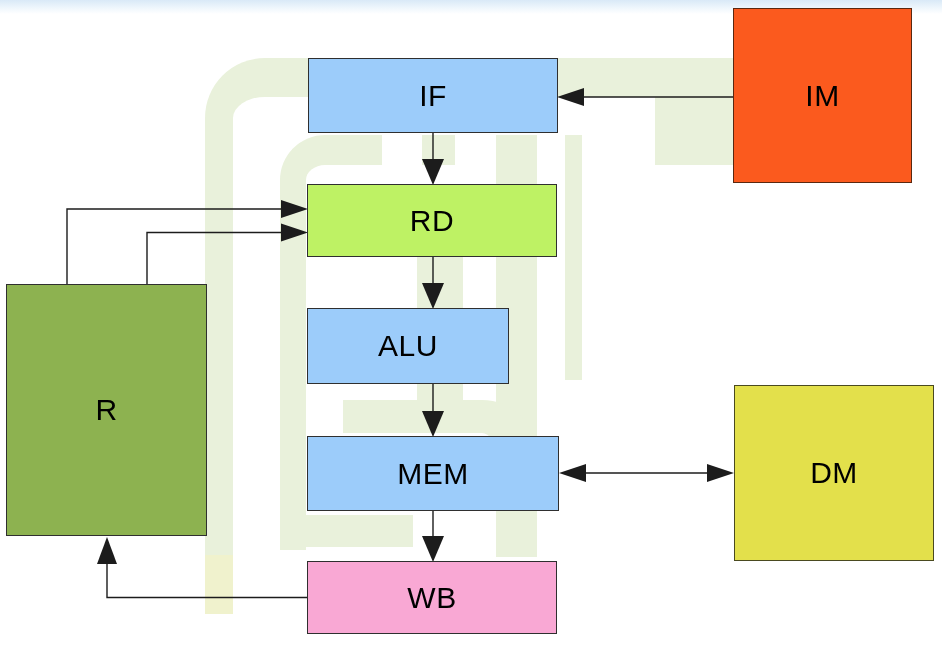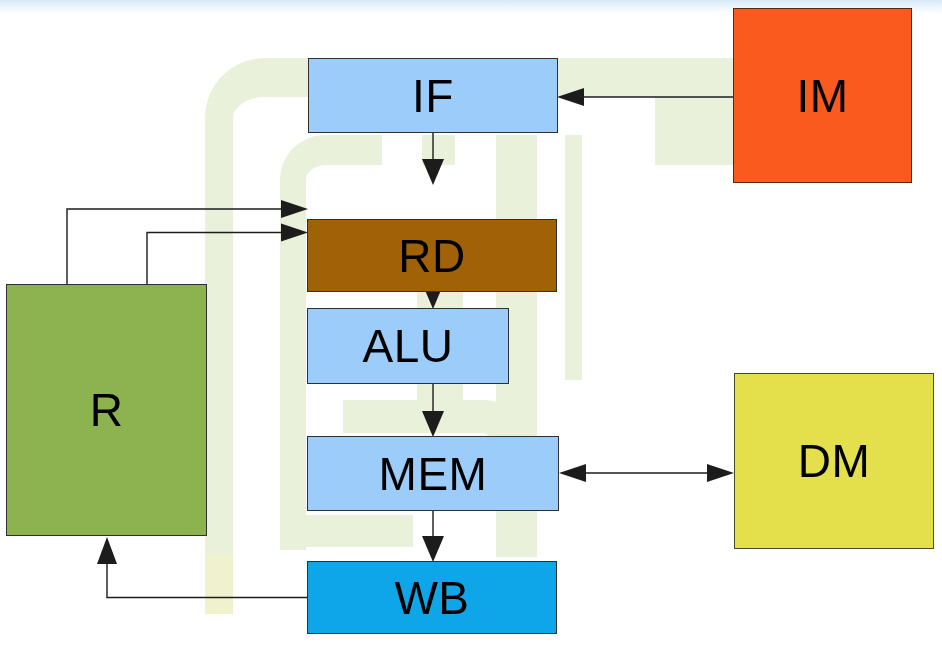--- a/index.html
+++ b/index.html
@@ -25,29 +25,29 @@
     border-top-width:33px;border-right-width:41px;border-top-right-radius:55px;}
   .wm-low-band{left:283px;top:515px;width:130px;height:32px;}
   .wm-cap{left:205px;top:555px;width:28px;height:59px;}
   
   #edges{position:absolute;left:0;top:0;z-index:2;pointer-events:none;color:#1c1c1c;}
   #edges .ln{stroke:currentColor;stroke-width:1.4;fill:none;}
   #edges .hd{fill:currentColor;stroke:none;}
   
   .node{position:absolute;z-index:3;box-sizing:border-box;
     border:1.6px solid #2f2f2f;display:flex;align-items:center;justify-content:center;}
-  .node .lbl{font-size:46px;line-height:1;color:#000;letter-spacing:0.5px;}
+  .node .lbl{font-size:30px;line-height:1;color:#000;letter-spacing:0.5px;}
   .n-if {left:308px;top:58px; width:250px;height:75px;}
   .n-rd {left:307px;top:184px;width:250px;height:73px;}
   .n-alu{left:307px;top:308px;width:202px;height:76px;}
   .n-mem{left:307px;top:436px;width:252px;height:75px;}
   .n-wb {left:307px;top:561px;width:250px;height:73px;}
   .n-r  {left:6px;  top:284px;width:201px;height:252px;}
   .n-im {left:733px;top:8px;  width:179px;height:175px;}
-  .n-dm {left:734px;top:373px;width:200px;height:176px;text-align:center;}
+  .n-dm {left:734px;top:385px;width:200px;height:176px;text-align:center;}
 </style>
 </head>
 <body>
 
 <div id="stage">
 
   <div class="top-fade"></div>
 
   <div class="wm wm-outer-l" style="border-color: rgb(233, 241, 219);"></div>
   <div class="wm wm-im-block" style="background: rgb(233, 241, 219);"></div>
@@ -87,30 +87,30 @@
     <polygon class="hd" points="97,564 117,564 107,537"></polygon>
 
     <path class="ln" d="M585,473 L708,473"></path>
     <polygon class="hd" points="586,464 586,482 559,473"></polygon>
     <polygon class="hd" points="707,464 707,482 734,473"></polygon>
   </svg>
 
   <div class="node n-if" style="background: rgb(156, 204, 250); border-color: rgb(47, 47, 47);">
     <span class="lbl">IF</span>
   </div>
-  <div class="node n-rd" style="background: #a16207; border-color: rgb(47, 47, 47); margin-top: 35px;">
+  <div class="node n-rd" style="background: #bef264; border-color: rgb(47, 47, 47);">
     <span class="lbl">RD</span>
   </div>
   <div class="node n-alu" style="background: rgb(156, 204, 250); border-color: rgb(47, 47, 47);">
     <span class="lbl">ALU</span>
   </div>
   <div class="node n-mem" style="background: rgb(156, 204, 250); border-color: rgb(47, 47, 47);">
     <span class="lbl">MEM</span>
   </div>
-  <div class="node n-wb" style="background: #0ea5e9; border-color: rgb(47, 47, 47);">
+  <div class="node n-wb" style="background: #f9a8d4; border-color: rgb(47, 47, 47);">
     <span class="lbl">WB</span>
   </div>
   <div class="node n-r" style="background: rgb(141, 178, 80); border-color: rgb(47, 47, 47);">
     <span class="lbl">R</span>
   </div>
   <div class="node n-im" style="background: rgb(251, 90, 30); border-color: rgb(90, 40, 16);">
     <span class="lbl">IM</span>
   </div>
   <div class="node n-dm" style="background: rgb(227, 224, 75); border-color: rgb(74, 74, 32);">
     <span class="lbl">DM</span>

